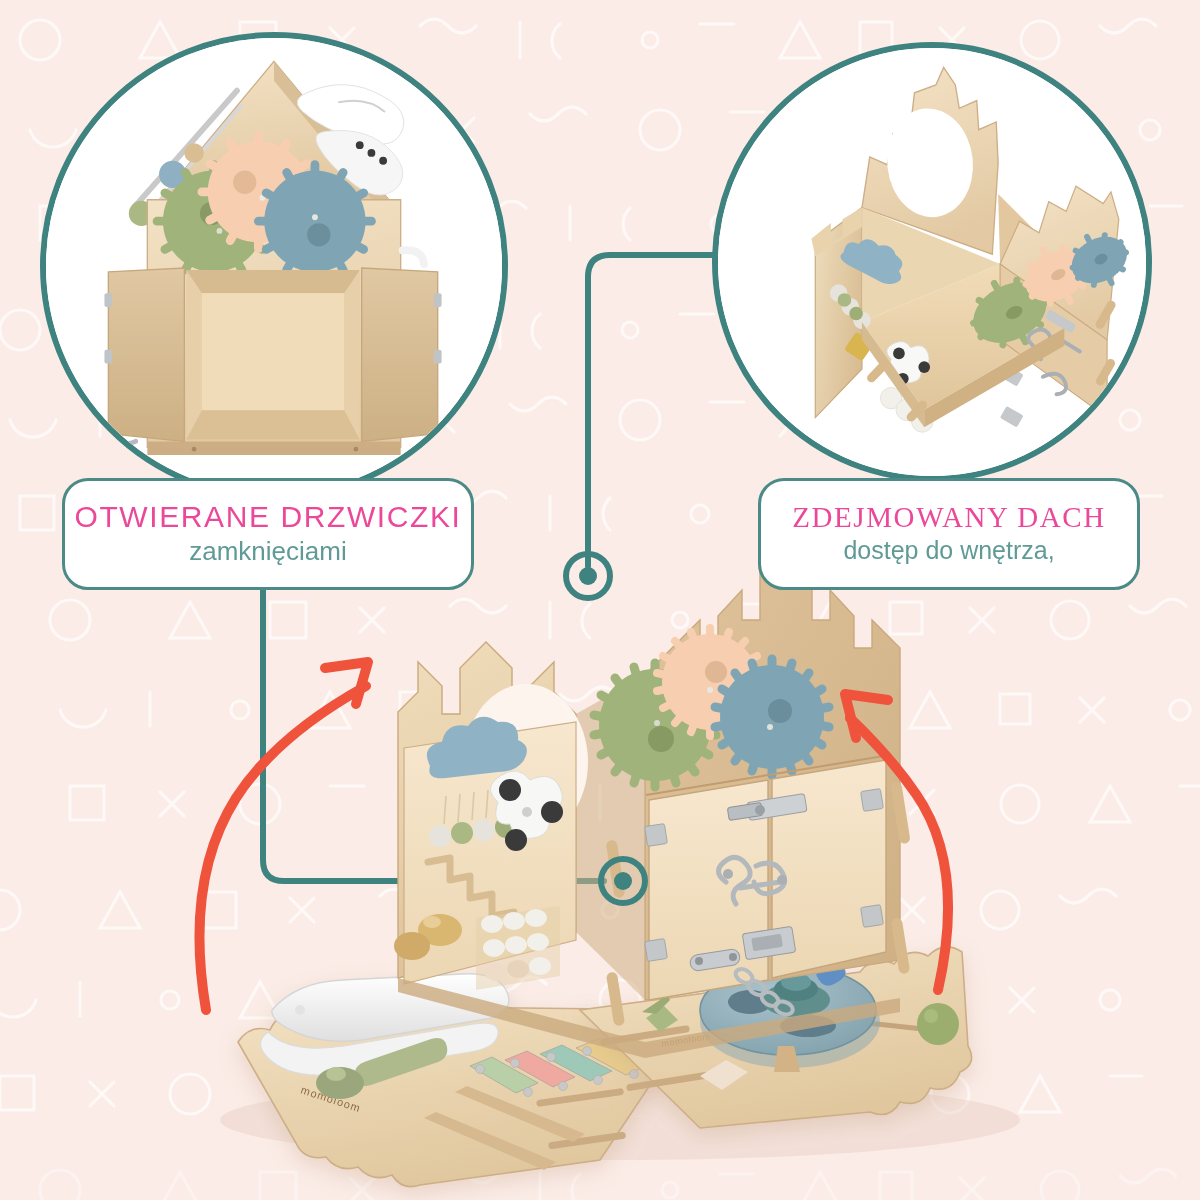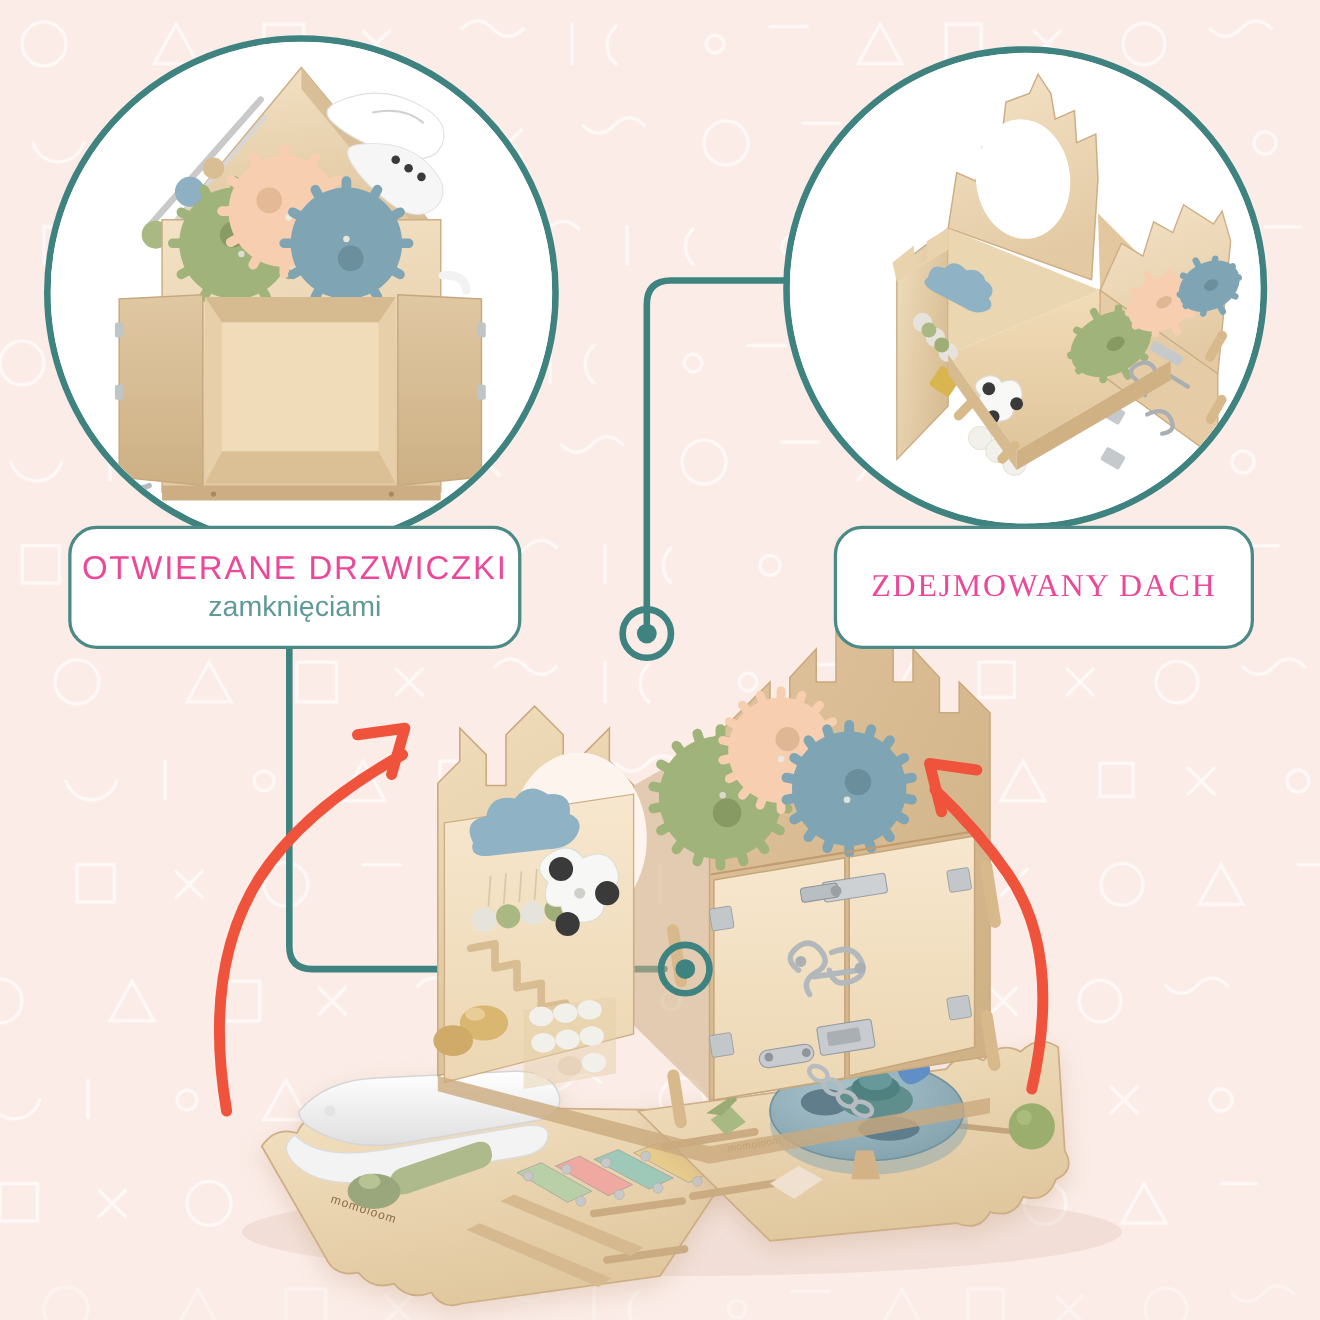--- a/index.html
+++ b/index.html
@@ -761,15 +761,16 @@
     </svg>
   </div>
 
   <div class="callout" id="callout-left">
     <div class="cap">OTWIERANE DRZWICZKI</div>
     <div class="sub">zamknięciami</div>
   </div>
 
   <div class="callout" id="callout-right">
     <div class="cap">ZDEJMOWANY DACH</div>
+    <div class="sub">dostęp do wnętrza,</div>
   </div>
 
 </div>
 
 </body></html>

